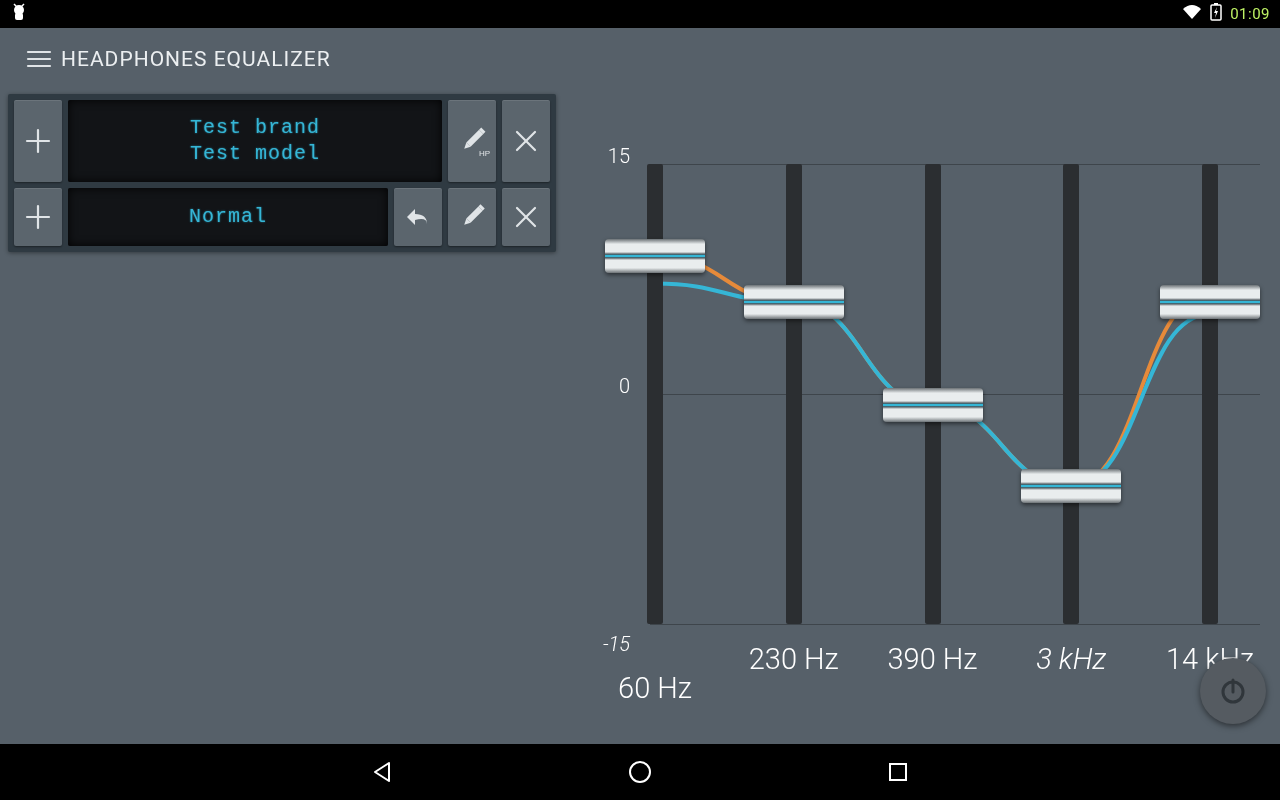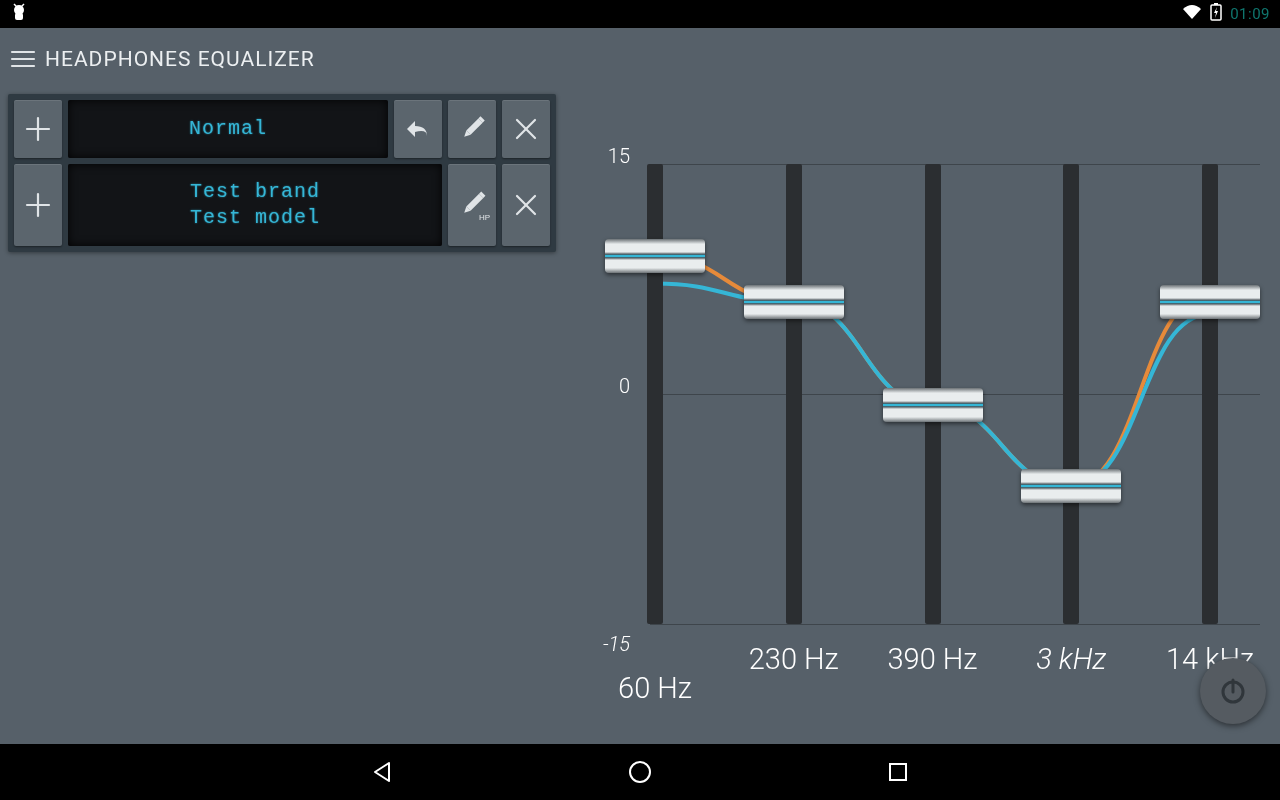--- a/index.html
+++ b/index.html
@@ -1,21 +1,21 @@
 <!DOCTYPE html>
 <html><head>
 <meta charset="utf-8">
 <style>
   html,body{margin:0;padding:0;width:1280px;height:800px;background:#000;font-family:Roboto,Arial,sans-serif;overflow:hidden}
   .screen{position:relative;width:1280px;height:800px;background:#000}
-  .status-bar{position:absolute;top:0;left:0;right:0;height:28px;background:#000;color:#0f766e;display:flex;align-items:center;justify-content:space-between;padding:0 10px;font-size:15px;letter-spacing:0.5px}
+  .status-bar{position:absolute;top:0;left:0;right:0;height:28px;background:#000;color:#bef264;display:flex;align-items:center;justify-content:space-between;padding:0 10px;font-size:15px;letter-spacing:0.5px}
   .status-left{display:flex;align-items:center;gap:8px}
   .status-right{display:flex;align-items:center;gap:8px}
   .app{position:absolute;top:28px;left:0;right:0;height:716px;background:#566069}
-  .topbar{height:62px;display:flex;align-items:center;color:#eee;padding:0 1px}
+  .topbar{height:62px;display:flex;align-items:center;color:#eee;padding:0 17px}
   .ham{width:44px;height:44px;display:flex;align-items:center;justify-content:center;cursor:pointer}
   .title{font-size:21px;font-weight:400;letter-spacing:1px;color:#eceff1}
   .panel{position:absolute;top:66px;left:8px;width:536px;background:#2f3a42;border-radius:2px;padding:6px;box-shadow:0 1px 4px rgba(0,0,0,.4)}
   .row{display:flex;gap:6px;margin-bottom:6px}
   .row:last-child{margin-bottom:0}
   .btn{background:#5b656d;border:none;border-radius:2px;display:flex;align-items:center;justify-content:center;cursor:pointer;box-shadow:inset 0 1px 0 rgba(255,255,255,.1),0 1px 2px rgba(0,0,0,.4)}
   .sq{width:48px;height:82px}
   .display{flex:1;background:#121417;border-radius:2px;display:flex;flex-direction:column;align-items:center;justify-content:center;font-family:"Courier New",monospace;font-size:20px;line-height:26px;color:#35b6d6;text-shadow:0 0 2px #35b6d6aa;box-shadow:inset 0 0 10px rgba(0,0,0,.9);letter-spacing:1px}
   .icon-svg{stroke:#e0e4e7;fill:none;stroke-width:2.2;stroke-linecap:round;stroke-linejoin:round}
   .hp-sub{font-size:8px;fill:#e0e4e7;stroke:none;font-family:Arial}
@@ -73,20 +73,48 @@
             <line x1="2" y1="3" x2="24" y2="3"></line>
             <line x1="2" y1="10" x2="24" y2="10"></line>
             <line x1="2" y1="17" x2="24" y2="17"></line>
           </svg>
       </div>
       <div class="title">HEADPHONES EQUALIZER</div>
     </div>
 
     <div class="panel">
       <div class="row">
+        <button class="btn sq" style="height:82px">
+          <svg width="30" height="30" class="icon-svg">
+              <line x1="15" y1="4" x2="15" y2="26"></line>
+              <line x1="4" y1="15" x2="26" y2="15"></line>
+            </svg>
+        </button>
+        <div class="display" style="height:82px">
+          <span>Test brand</span>
+          <span>Test model</span>
+        </div>
+        <button class="btn sq" style="height:82px">
+          <svg width="36" height="36">
+            <g transform="rotate(45 18 18)">
+                <rect x="15" y="5" width="6" height="18" fill="#e0e4e7"></rect>
+                <polygon points="15,23 21,23 18,29" fill="#e0e4e7"></polygon>
+                <rect x="15" y="2" width="6" height="3" fill="#e0e4e7"></rect>
+              </g>
+            <text x="25" y="33" class="hp-sub">HP</text>
+          </svg>
+        </button>
+        <button class="btn sq" style="height:82px">
+          <svg width="28" height="28" class="icon-svg">
+              <line x1="5" y1="5" x2="23" y2="23"></line>
+              <line x1="23" y1="5" x2="5" y2="23"></line>
+            </svg>
+        </button>
+      </div>
+      <div class="row">
         <button class="btn" style="width:48px;height:58px">
           <svg width="30" height="30" class="icon-svg">
               <line x1="15" y1="4" x2="15" y2="26"></line>
               <line x1="4" y1="15" x2="26" y2="15"></line>
             </svg>
         </button>
         <div class="display" style="height:58px">
           <span>Normal</span>
         </div>
         <button class="btn" style="width:48px;height:58px">
@@ -97,48 +125,20 @@
         <button class="btn" style="width:48px;height:58px">
           <svg width="32" height="32">
             <g transform="rotate(45 16 16)">
                 <rect x="13" y="4" width="6" height="17" fill="#e0e4e7"></rect>
                 <polygon points="13,21 19,21 16,27" fill="#e0e4e7"></polygon>
                 <rect x="13" y="1" width="6" height="3" fill="#e0e4e7"></rect>
               </g>
           </svg>
         </button>
         <button class="btn" style="width:48px;height:58px">
-          <svg width="28" height="28" class="icon-svg">
-              <line x1="5" y1="5" x2="23" y2="23"></line>
-              <line x1="23" y1="5" x2="5" y2="23"></line>
-            </svg>
-        </button>
-      </div>
-      <div class="row">
-        <button class="btn sq" style="height:82px">
-          <svg width="30" height="30" class="icon-svg">
-              <line x1="15" y1="4" x2="15" y2="26"></line>
-              <line x1="4" y1="15" x2="26" y2="15"></line>
-            </svg>
-        </button>
-        <div class="display" style="height:82px">
-          <span>Test brand</span>
-          <span>Test model</span>
-        </div>
-        <button class="btn sq" style="height:82px">
-          <svg width="36" height="36">
-            <g transform="rotate(45 18 18)">
-                <rect x="15" y="5" width="6" height="18" fill="#e0e4e7"></rect>
-                <polygon points="15,23 21,23 18,29" fill="#e0e4e7"></polygon>
-                <rect x="15" y="2" width="6" height="3" fill="#e0e4e7"></rect>
-              </g>
-            <text x="25" y="33" class="hp-sub">HP</text>
-          </svg>
-        </button>
-        <button class="btn sq" style="height:82px">
           <svg width="28" height="28" class="icon-svg">
               <line x1="5" y1="5" x2="23" y2="23"></line>
               <line x1="23" y1="5" x2="5" y2="23"></line>
             </svg>
         </button>
       </div>
     </div>
 
     <div class="eq-area" id="eq">
         <div class="grid-line" style="top: 70px;"></div>

